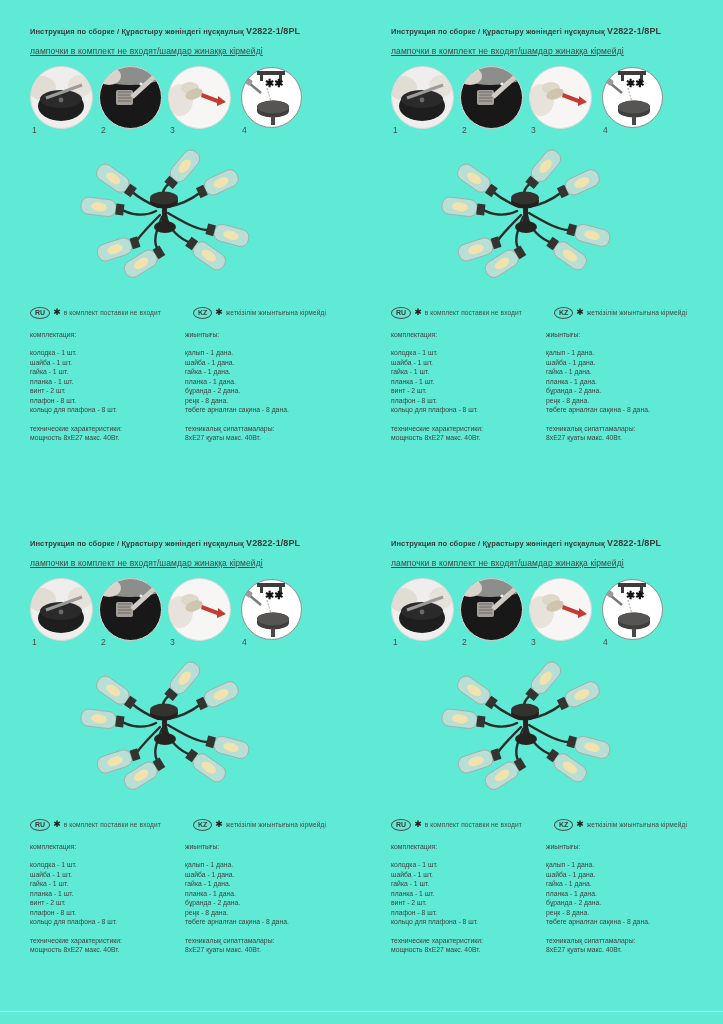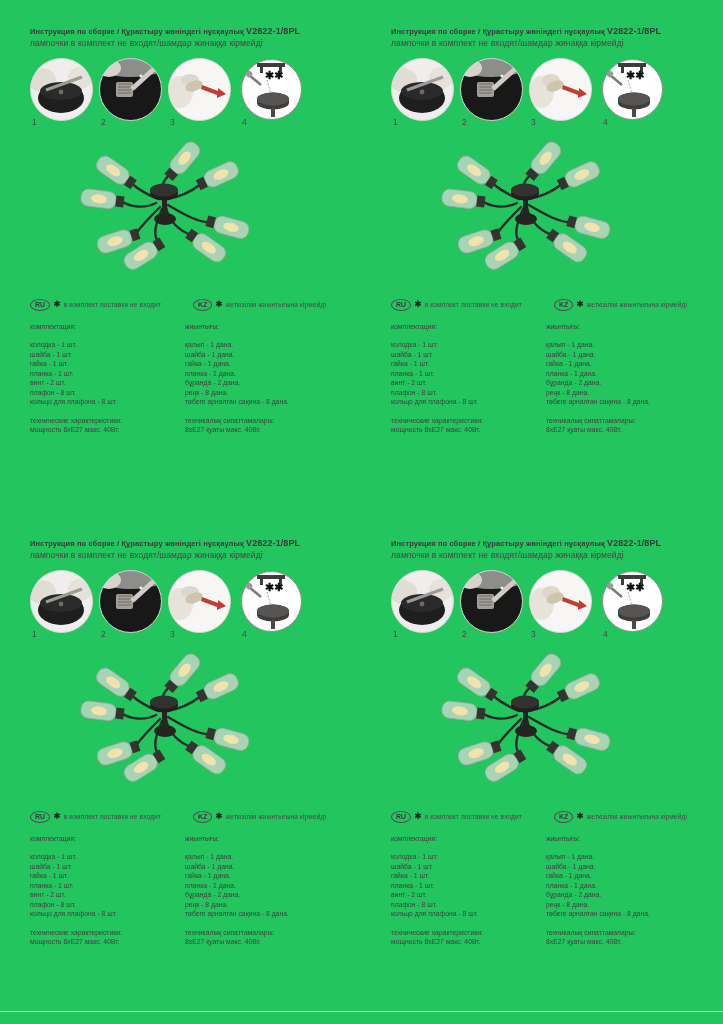--- a/index.html
+++ b/index.html
@@ -1,23 +1,23 @@
 <!DOCTYPE html>
 <html><head>
 <meta charset="utf-8">
 <style>
   * { margin:0; padding:0; box-sizing:border-box; }
   html,body { background:#ffffff; }
-  .page { width:723px; height:1024px; position:relative; background:#22c55e; overflow:hidden;
+  .page { width:723px; height:1024px; position:relative; background:#5eead4; overflow:hidden;
           font-family:"Liberation Sans", sans-serif; color:#3d3d3d; }
   .grid { display:grid; grid-template-columns:361px 362px; grid-template-rows:512px 512px; }
   .sheet { position:relative; padding:26px 10px 0 30px; }
   .hline1 { font-size:7.5px; font-weight:bold; color:#3a3a3a; letter-spacing:.1px; white-space:nowrap; }
   .model { font-size:9px; }
-  .hline2 { font-size:8.5px; color:#454545; margin-top:2px; letter-spacing:.1px; }
+  .hline2 { font-size:8.5px; color:#454545; margin-top:10px; letter-spacing:.1px;text-decoration:underline; }
 
   .steps { display:flex; gap:6px; margin-top:10px; width:278px; }
   .step { position:relative; width:63px; height:63px; }
   .step:last-child { margin-left:3px; }
   .step svg { display:block; width:63px; height:63px; }
   .num { position:absolute; left:2px; bottom:-6px; font-size:8.5px; color:#4a4a4a; }
 
   .lamp { margin:14px 0 0 22px; }
   .lamp svg { display:block; }
   .glass { fill:#dbdad6; fill-opacity:.72; stroke:#a7a6a2; stroke-width:.8; }

